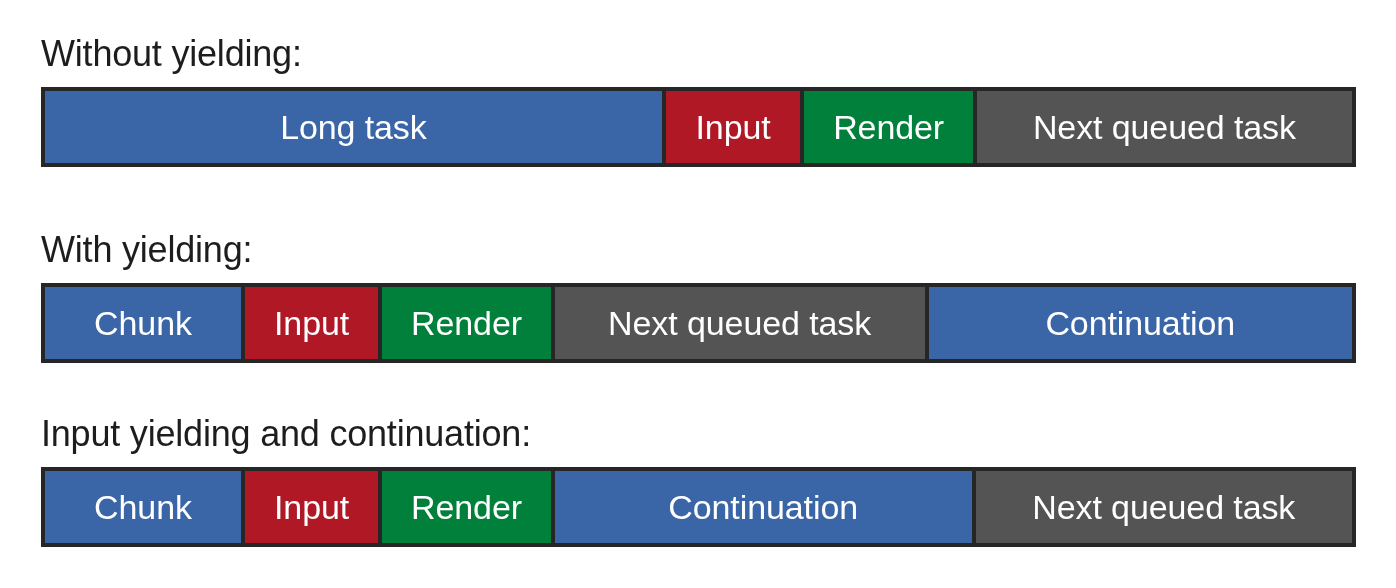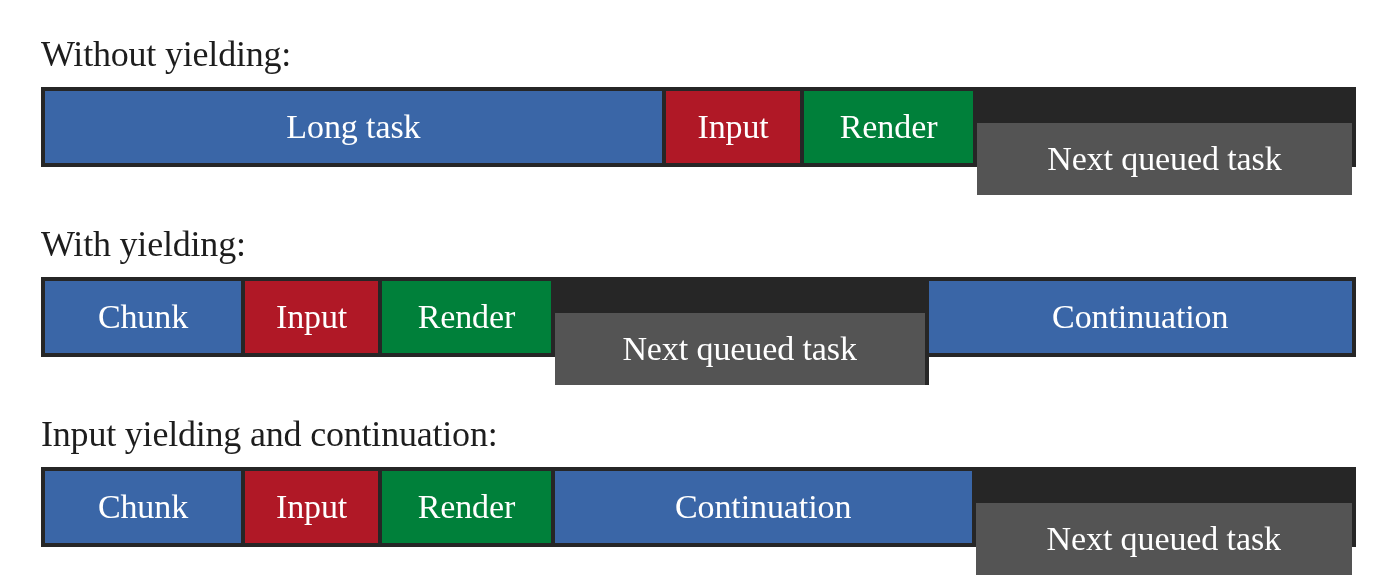--- a/index.html
+++ b/index.html
@@ -13,29 +13,28 @@
     height: 588px;
     font-family: "Liberation Sans", sans-serif;
     -webkit-font-smoothing: antialiased;
     overflow: hidden;
   }
   .diagram {
     position: relative;
     width: 1396px;
     height: 557px;
     box-sizing: border-box;
-    font-family: Liberation Serif, serif;
   }
   .row {
     position: absolute;
     left: 41px;
     width: 1315px;
   }
   .row-1 { top: 32px; }
-  .row-2 { top: 222px; }
+  .row-2 { top: 228px; }
   .row-3 { top: 412px; }
 
   .row-label {
     font-size: 36px;
     line-height: 44px;
     color: #1d1d1d;
     letter-spacing: -0.2px;
     font-weight: 400;
     white-space: nowrap;
     margin: 0 0 11px 0;
@@ -68,21 +67,21 @@
     font-size: 34px;
     line-height: 38px;
     color: #ffffff;
     white-space: nowrap;
     letter-spacing: -0.1px;
   }
 
   .c-blue  { background: #3a66a7; }
   .c-red   { background: #b01826; text-align: center; }
   .c-green { background: #00803a; }
-  .c-gray  { background: #545454; margin-top: 32px; }
+  .c-gray  { background: #545454; }
 </style>
 </head>
 <body>
 
 <div class="diagram">
 
   <div class="row row-1">
     <div class="row-label">Without yielding:</div>
     <div class="timeline">
       <div class="segment c-blue" style="flex: 0 0 47.5%; background: rgb(58, 102, 167);">

